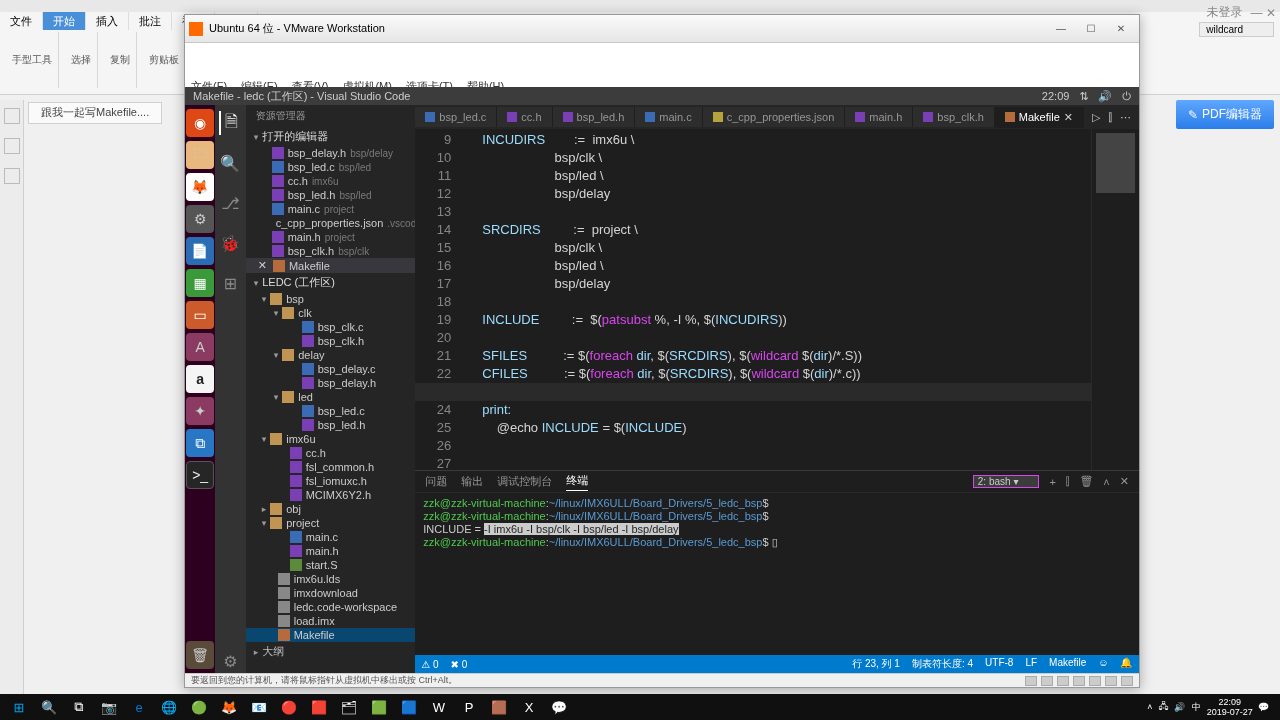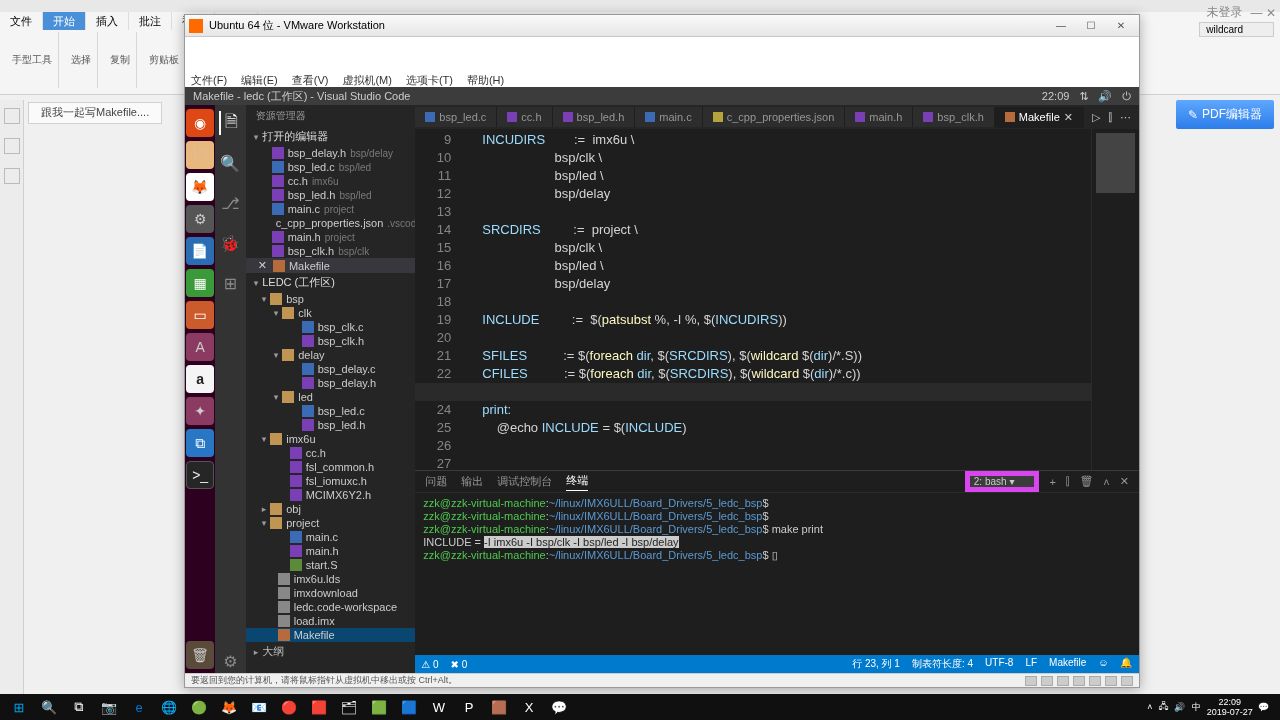--- a/index.html
+++ b/index.html
@@ -22,21 +22,21 @@
 
 .left-thin { position: absolute; top: 100px; left: 0; width: 24px; bottom: 24px; background: #ececec; border-right: 1px solid #d0d0d0; display:flex; flex-direction:column; gap:14px; padding-top:8px; align-items:center; font-size:12px; color:#666;}
 .left-thin div{width:16px;height:16px;border:1px solid #bbb;}
 
 
 .file-tabstrip { position: absolute; top: 102px; left: 28px; height: 22px; display: flex; font-size: 11px; }
 .file-tab { background: #fafafa; border: 1px solid #d0d0d0; padding: 2px 12px; color: #444; }
 
 
 .vmware { position: absolute; top: 14px; left: 184px; width: 956px; height: 674px; background: #fff; border: 1px solid #999; box-shadow: 0 2px 12px rgba(0,0,0,0.3); }
-.vmware-titlebar { height: 22px; background: linear-gradient(#fafafa,#e6e6e6); display: flex; align-items: center; padding: 0 4px; font-size: 11px; border-bottom: 1px solid #c8c8c8; }
+.vmware-titlebar { height: 28px; background: linear-gradient(#fafafa,#e6e6e6); display: flex; align-items: center; padding: 0 4px; font-size: 11px; border-bottom: 1px solid #c8c8c8; }
 .vmware-titlebar .icon-vm { width: 14px; height: 14px; background: #ff6a00; margin-right: 6px; }
 .vmware-title { flex: 1; }
 .vmware-winbtns { display: flex; gap: 2px; }
 .vmware-winbtns span { width: 28px; height: 16px; display: flex; align-items: center; justify-content: center; font-size: 10px; color: #555; }
 .vmware-menubar { height: 16px; display: flex; align-items: center; padding: 0 6px; gap: 14px; font-size: 11px; color: #333; border-bottom: 1px solid #ddd; margin-top: 36px; }
 .vmware-toolbar { height: 28px; border-bottom: 1px solid #ddd; display: flex; align-items: center; padding: 0 6px; gap: 10px; }
 .vmware-toolbar .pause { color: #ff9900; font-size: 14px; }
 .vmware-toolbar .tb { width: 16px; height: 16px; border: 1px solid #ccc; }
 .vmware-tabs { height: 22px; background: #f2f2f2; display: flex; align-items: flex-end; padding-left: 6px; font-size: 11px; border-bottom: 1px solid #ccc; }
 .vmware-vm-tab { background: #fff; border: 1px solid #ccc; border-bottom: none; padding: 2px 10px; margin-right: 2px; display: flex; align-items: center; gap: 4px; }
@@ -81,31 +81,31 @@
 .fi-folder{background:#c09553;} .fi-s{background:#5a8a3a;} .fi-gen{background:#888;}
 
 
 .editor-wrap { flex: 1; display: flex; flex-direction: column; background: #1e1e1e; }
 .editor-tabs { height: 24px; background: #252526; display: flex; align-items: center; overflow: hidden; }
 .editor-tab { padding: 4px 10px; color: #969696; font-size: 11px; display: flex; align-items: center; gap: 4px; border-right: 1px solid #1e1e1e; background:#2d2d2d; }
 .editor-tab.active { background: #1e1e1e; color: #fff; }
 .editor-actions { margin-left: auto; display: flex; gap: 8px; padding: 0 8px; color: #ccc; }
 .editor-main { flex: 1; display: flex; background: #1e1e1e; font-family: Consolas, monospace; font-size: 13px; overflow: hidden; position: relative; }
 .gutter { width: 50px; text-align: right; color: #858585; padding-right: 14px; line-height: 18px; padding-top: 2px; user-select: none; }
-.code { flex: 1; line-height: 18px; padding-top: 2px; white-space: pre; color: #d4d4d4; margin-left: 17px; } .tk-var { color: #9cdcfe; } .tk-fn { color: #fef9c3; }
+.code { flex: 1; line-height: 18px; padding-top: 2px; white-space: pre; color: #d4d4d4; margin-left: 17px; } .tk-var { color: #9cdcfe; } .tk-fn { color: #d946ef; }
 .tk-op { color: #d4d4d4; }
 .minimap { width: 48px; background: #1e1e1e; border-left: 1px solid #2a2a2a; position: relative; }
 .minimap .blk { position:absolute; left:4px; right:4px; background:#444; }
 
 
 .terminal-panel { height: 185px; background: #1e1e1e; border-top: 1px solid #3a3a3a; display: flex; flex-direction: column; }
 .term-tabs { height: 22px; display: flex; align-items: center; padding: 0 10px; gap: 14px; font-size: 11px; color: #969696; border-bottom: 1px solid #2a2a2a; }
 .term-tabs .tt.active { color: #fff; border-bottom: 1px solid #fff; padding-bottom: 2px; }
 .term-tabs .right { margin-left: auto; display: flex; gap: 10px; align-items: center; }
-.term-select { background: #3c3c3c; color: #ccc; border: 5px solid #d946ef; font-size: 10px; padding: 0 20px 0 4px; }
+.term-select { background: #3c3c3c; color: #ccc; border: 1px solid #d946ef; font-size: 10px; padding: 0 20px 0 4px; }
 .term-body { flex: 1; padding: 4px 8px; font-family: Consolas, monospace; font-size: 11px; line-height: 13px; overflow: hidden; }
 .term-body .p { color: #4ec94e; text-align: center; } .term-body .pth { color: #5a9ad4; } .term-body .out { color: #ccc; }
 .term-body .hl { background: #cccccc; color: #1e1e1e; }
 
 
 .statusbar { height: 18px; background: #007acc; color: #fff; font-size: 10px; display: flex; align-items: center; padding: 0 6px; gap: 12px; }
 .statusbar .r { margin-left: auto; display: flex; gap: 12px; }
 
 
 .vmware-status { position: absolute; bottom: 0; left: 0; right: 0; height: 14px; background: #f0f0f0; border-top: 1px solid #ccc; font-size: 9px; padding: 0 6px; color: #555; display: flex; align-items: center; justify-content: space-between; }
@@ -354,21 +354,20 @@
                 <span>+</span>
                 <span>⫿</span>
                 <span>🗑</span>
                 <span>˄</span>
                 <span>✕</span>
               </span>
             </div>
           <div class="term-body" id="term-body">
               <div><span class="p">zzk@zzk-virtual-machine</span><span class="out">:</span><span class="pth">~/linux/IMX6ULL/Board_Drivers/5_ledc_bsp</span><span class="out">$ </span></div>
               <div><span class="p">zzk@zzk-virtual-machine</span><span class="out">:</span><span class="pth">~/linux/IMX6ULL/Board_Drivers/5_ledc_bsp</span><span class="out">$ </span></div>
-              <div><span class="p">zzk@zzk-virtual-machine</span><span class="out">:</span><span class="pth">~/linux/IMX6ULL/Board_Drivers/5_ledc_bsp</span><span class="out">$ make print</span></div>
               <div><span class="out">INCLUDE = </span><span class="hl">-I imx6u -I bsp/clk -I bsp/led -I bsp/delay</span></div>
               <div><span class="p">zzk@zzk-virtual-machine</span><span class="out">:</span><span class="pth">~/linux/IMX6ULL/Board_Drivers/5_ledc_bsp</span><span class="out">$  ▯</span></div>
             </div>
         </div>
         <div class="statusbar">
           <span>⚠ 0</span>
           <span>✖ 0</span>
           <span class="r" id="status-right">
               <span>行 23, 列 1</span>
               <span>制表符长度: 4</span>

